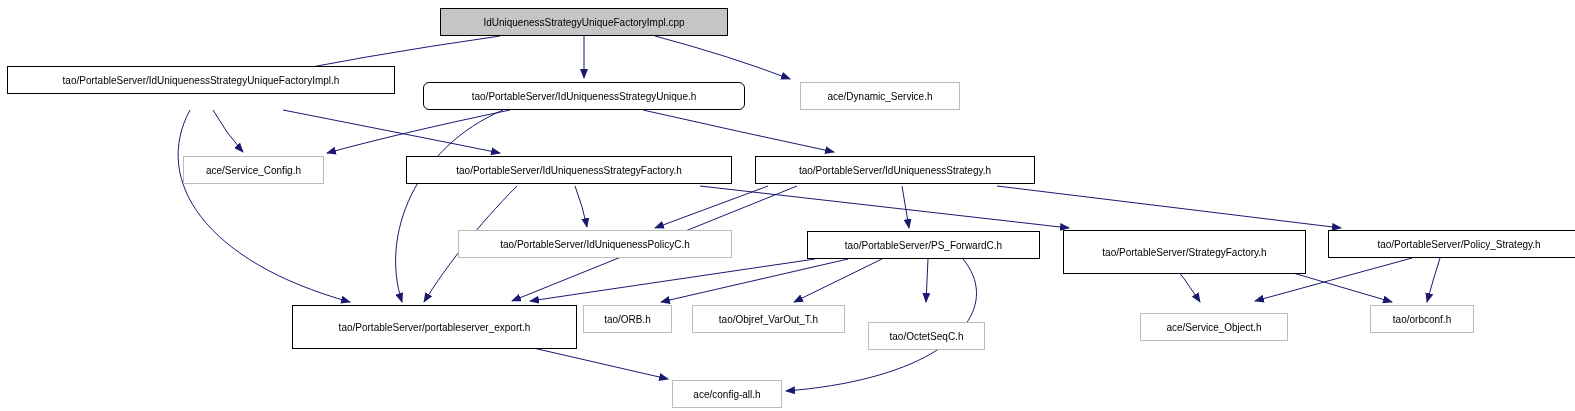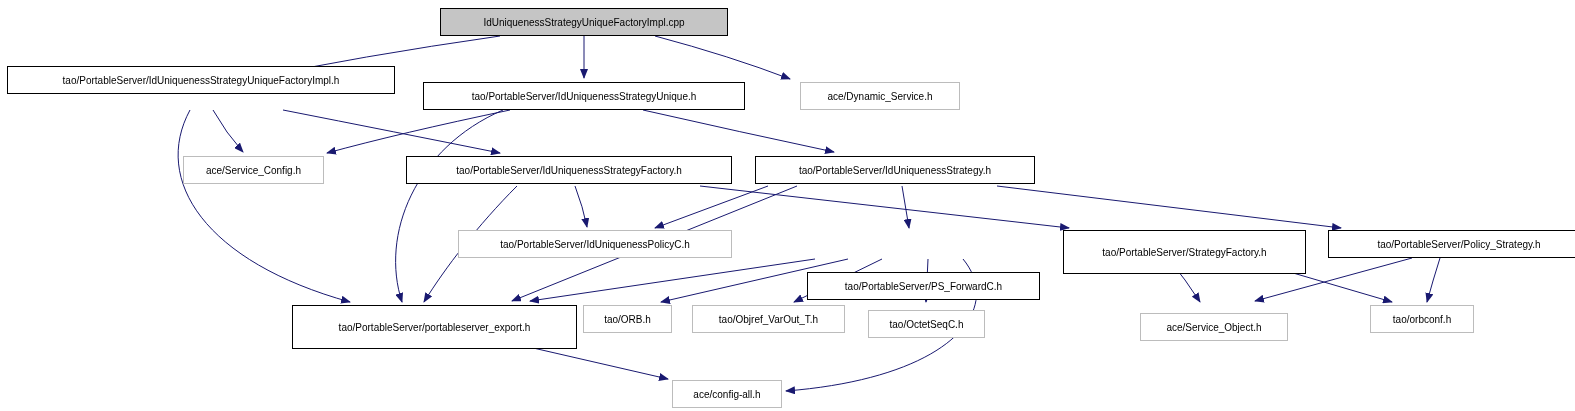--- a/index.html
+++ b/index.html
@@ -68,30 +68,30 @@
         <path d="M468,333 L668,379" class="edge" stroke="#191970" marker-end="url(#arrowhead)"></path>
         <path d="M1168,258 Q1186,280 1200,302" class="edge" stroke="#191970" marker-end="url(#arrowhead)"></path>
         <path d="M1242,258 L1392,302" class="edge" stroke="#191970" marker-end="url(#arrowhead)"></path>
         <path d="M1412,258 L1255,301" class="edge" stroke="#191970" marker-end="url(#arrowhead)"></path>
         <path d="M1440,258 Q1433,280 1427,302" class="edge" stroke="#191970" marker-end="url(#arrowhead)"></path>
       </g>
   </svg>
   <div id="node-layer">
       <div class="node root" style="left: 440px; top: 8px; width: 288px; height: 28px; background: rgb(197, 197, 197);">IdUniquenessStrategyUniqueFactoryImpl.cpp</div>
       <div class="node internal" style="left: 7px; top: 66px; width: 388px; height: 28px;">tao/PortableServer/IdUniquenessStrategyUniqueFactoryImpl.h</div>
-      <div class="node internal" style="left: 423px; top: 82px; width: 322px; height: 28px;">tao/PortableServer/IdUniquenessStrategyUnique.h</div>
+      <div class="node internal" style="left: 423px; top: 82px; width: 322px; height: 28px; border-radius: 6px;">tao/PortableServer/IdUniquenessStrategyUnique.h</div>
       <div class="node external" style="left: 768px; top: 82px; width: 160px; height: 28px; border-color: rgb(188, 188, 188); margin-left: 32px;">ace/Dynamic_Service.h</div>
       <div class="node external" style="left: 183px; top: 156px; width: 141px; height: 28px; border-color: rgb(188, 188, 188);">ace/Service_Config.h</div>
       <div class="node internal" style="left: 406px; top: 156px; width: 326px; height: 28px;">tao/PortableServer/IdUniquenessStrategyFactory.h</div>
       <div class="node internal" style="left: 755px; top: 156px; width: 280px; height: 28px;">tao/PortableServer/IdUniquenessStrategy.h</div>
       <div class="node external" style="left: 458px; top: 230px; width: 274px; height: 28px; border-color: rgb(188, 188, 188);">tao/PortableServer/IdUniquenessPolicyC.h</div>
-      <div class="node internal" style="left: 807px; top: 231px; width: 233px; height: 28px; margin-top: 41px;">tao/PortableServer/PS_ForwardC.h</div>
+      <div class="node internal" style="left: 807px; top: 231px; width: 233px; height: 28px;">tao/PortableServer/PS_ForwardC.h</div>
       <div class="node internal" style="left: 1063px; top: 230px; width: 243px; height: 44px;">tao/PortableServer/StrategyFactory.h</div>
       <div class="node internal" style="left: 1328px; top: 230px; width: 262px; height: 28px;">tao/PortableServer/Policy_Strategy.h</div>
       <div class="node internal" style="left: 292px; top: 305px; width: 285px; height: 44px;">tao/PortableServer/portableserver_export.h</div>
       <div class="node external" style="left: 583px; top: 305px; width: 89px; height: 28px; border-color: rgb(188, 188, 188);">tao/ORB.h</div>
       <div class="node external" style="left: 692px; top: 305px; width: 153px; height: 28px; border-color: rgb(188, 188, 188);">tao/Objref_VarOut_T.h</div>
-      <div class="node external" style="left: 868px; top: 310px; width: 117px; height: 28px; border-color: rgb(188, 188, 188);">tao/OctetSeqC.h</div>
+      <div class="node external" style="left: 868px; top: 322px; width: 117px; height: 28px; border-color: rgb(188, 188, 188);">tao/OctetSeqC.h</div>
       <div class="node external" style="left: 1140px; top: 313px; width: 148px; height: 28px; border-color: rgb(188, 188, 188);">ace/Service_Object.h</div>
       <div class="node external" style="left: 1370px; top: 305px; width: 104px; height: 28px; border-color: rgb(188, 188, 188);">tao/orbconf.h</div>
       <div class="node external" style="left: 672px; top: 380px; width: 110px; height: 28px; border-color: rgb(188, 188, 188);">ace/config-all.h</div>
     </div>
 </div>
 
 </body></html>

